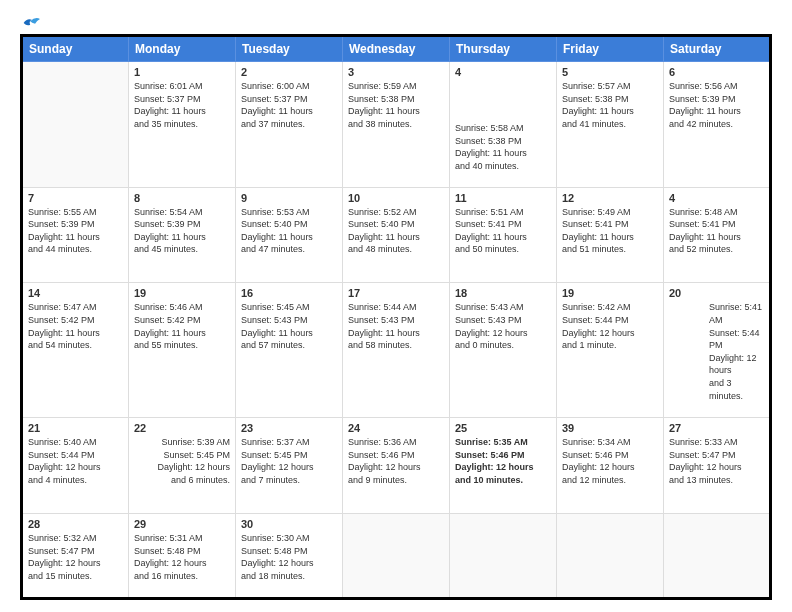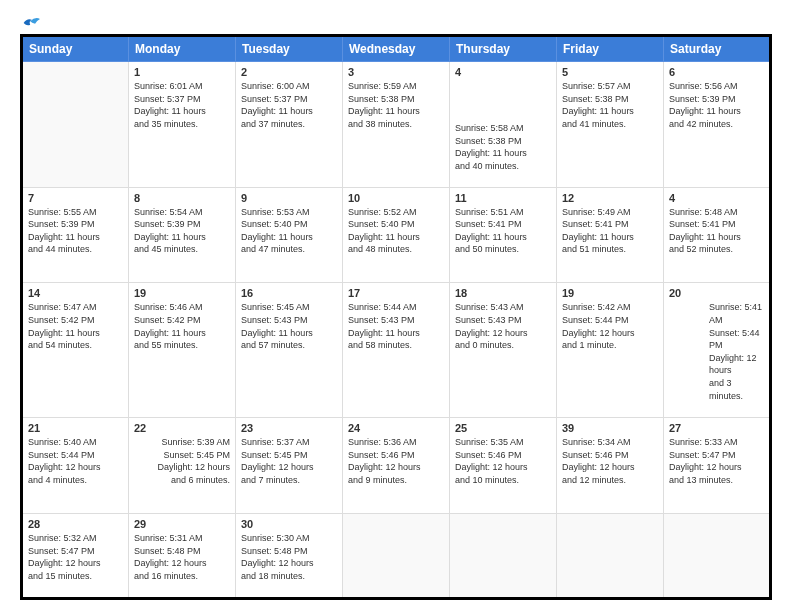--- a/index.html
+++ b/index.html
@@ -297,21 +297,21 @@
           </td>
           <td>
             <span class="day-num">24</span>
             <div class="day-info" style="white-space: pre-line;">Sunrise: 5:36 AM
 Sunset: 5:46 PM
 Daylight: 12 hours
 and 9 minutes.</div>
           </td>
           <td>
             <span class="day-num">25</span>
-            <div class="day-info" style="white-space: pre-line;">Sunrise: 5:35 AM
+            <div class="day-info" style="white-space: pre-line; font-weight: bold;">Sunrise: 5:35 AM
 Sunset: 5:46 PM
 Daylight: 12 hours
 and 10 minutes.</div>
           </td>
           <td>
             <span class="day-num">39</span>
             <div class="day-info" style="white-space: pre-line;">Sunrise: 5:34 AM
 Sunset: 5:46 PM
 Daylight: 12 hours
 and 12 minutes.</div>

